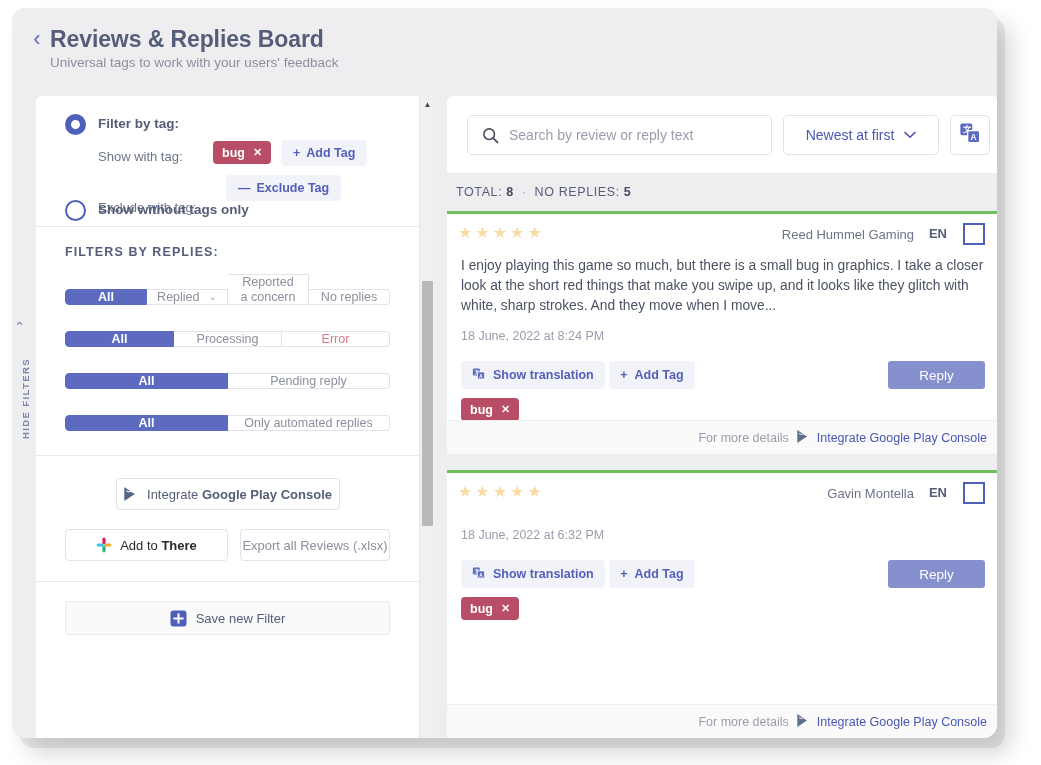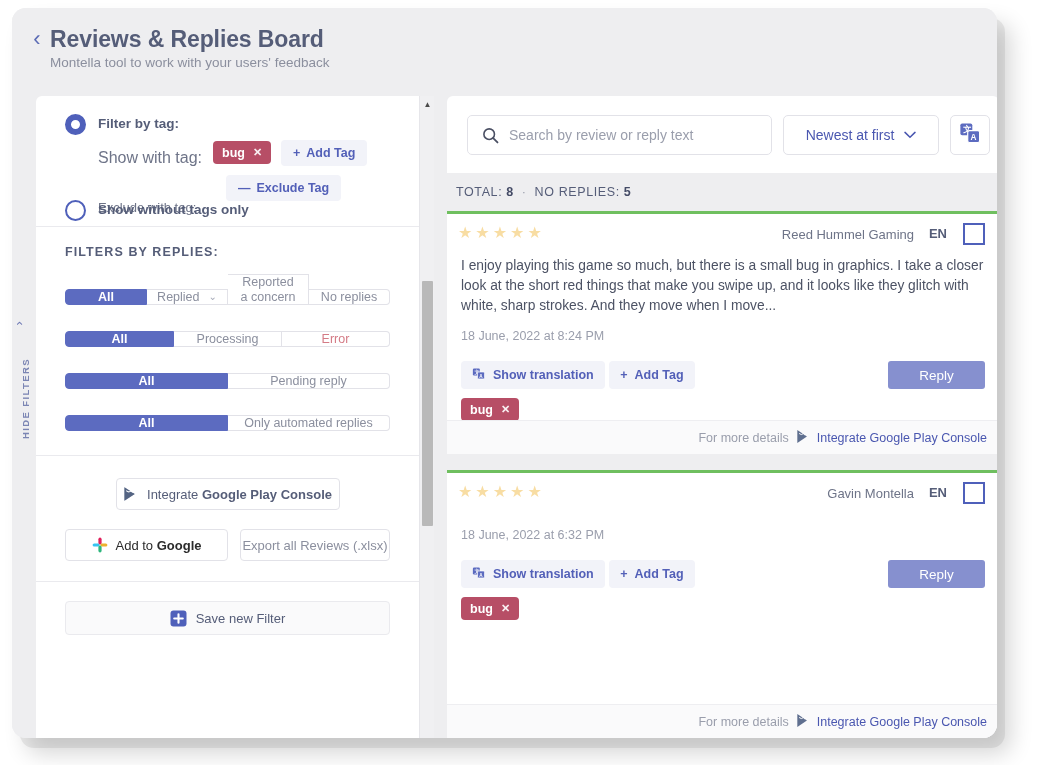--- a/index.html
+++ b/index.html
@@ -98,21 +98,21 @@
     background: #fff;
   }
   .radio.checked { border-width: 6px; }
   #radio-filter-by-tag { left: 29px; top: 18px; }
   #label-filter-by-tag {
     position: absolute; left: 62px; top: 20px;
     font-size: 13.5px; color: #555d78; font-weight: bold;
   }
   #label-show-with-tag {
     position: absolute; left: 62px; top: 53px;
-    font-size: 16px; color: #6e7488;
+    font-size: 13px; color: #6e7488;
   }
   #tag-bug-sidebar {
     position: absolute; left: 177px; top: 45px;
     height: 23px; padding: 0 9px;
     background: #b74e66; color: #fff;
     border-radius: 4px;
     font-size: 12.5px; font-weight: bold;
     display: flex; align-items: center; gap: 8px;
     cursor: pointer;
   }
@@ -358,21 +358,21 @@
   .plus-sq { display:inline-block; width:17px; height:17px; }
 </style>
 </head>
 <body>
 
 <div id="app-window">
 
   <div id="page-header">
     <div id="back-arrow">‹</div>
     <div id="page-title">Reviews &amp; Replies Board</div>
-    <div id="page-subtitle">Montella tool to work with your users' feedback</div>
+    <div id="page-subtitle">Universal tags to work with your users' feedback</div>
   </div>
 
   <div id="body-region">
 
     <div id="hide-filters-rail">
       <div id="hide-filters-chevron">‹</div>
       <div id="hide-filters-label">HIDE FILTERS</div>
     </div>
 
     <div id="sidebar">
@@ -469,21 +469,21 @@
           <div id="sidebar-export-row">
             <div id="btn-add-to-slack">
               <span class="slack-icon">
                 <svg viewBox="0 0 16 16" width="16" height="16">
                   <rect x="6.4" y="0.6" width="3.2" height="7" rx="1.6" fill="#e01e5a"></rect>
                   <rect x="0.6" y="6.4" width="7" height="3.2" rx="1.6" fill="#36c5f0"></rect>
                   <rect x="8.4" y="6.4" width="7" height="3.2" rx="1.6" fill="#ecb22e"></rect>
                   <rect x="6.4" y="8.4" width="3.2" height="7" rx="1.6" fill="#2eb67d"></rect>
                 </svg>
               </span>
-              <span><span>Add to </span><b>Google</b></span>
+              <span><span>Add to </span><b>There</b></span>
             </div>
             <div id="btn-export-reviews">Export all Reviews (.xlsx)</div>
           </div>
         </div>
 
         <div class="sb-divider"></div>
 
         <div id="save-filter-block">
           <div id="btn-save-new-filter">
             <span class="plus-sq">

